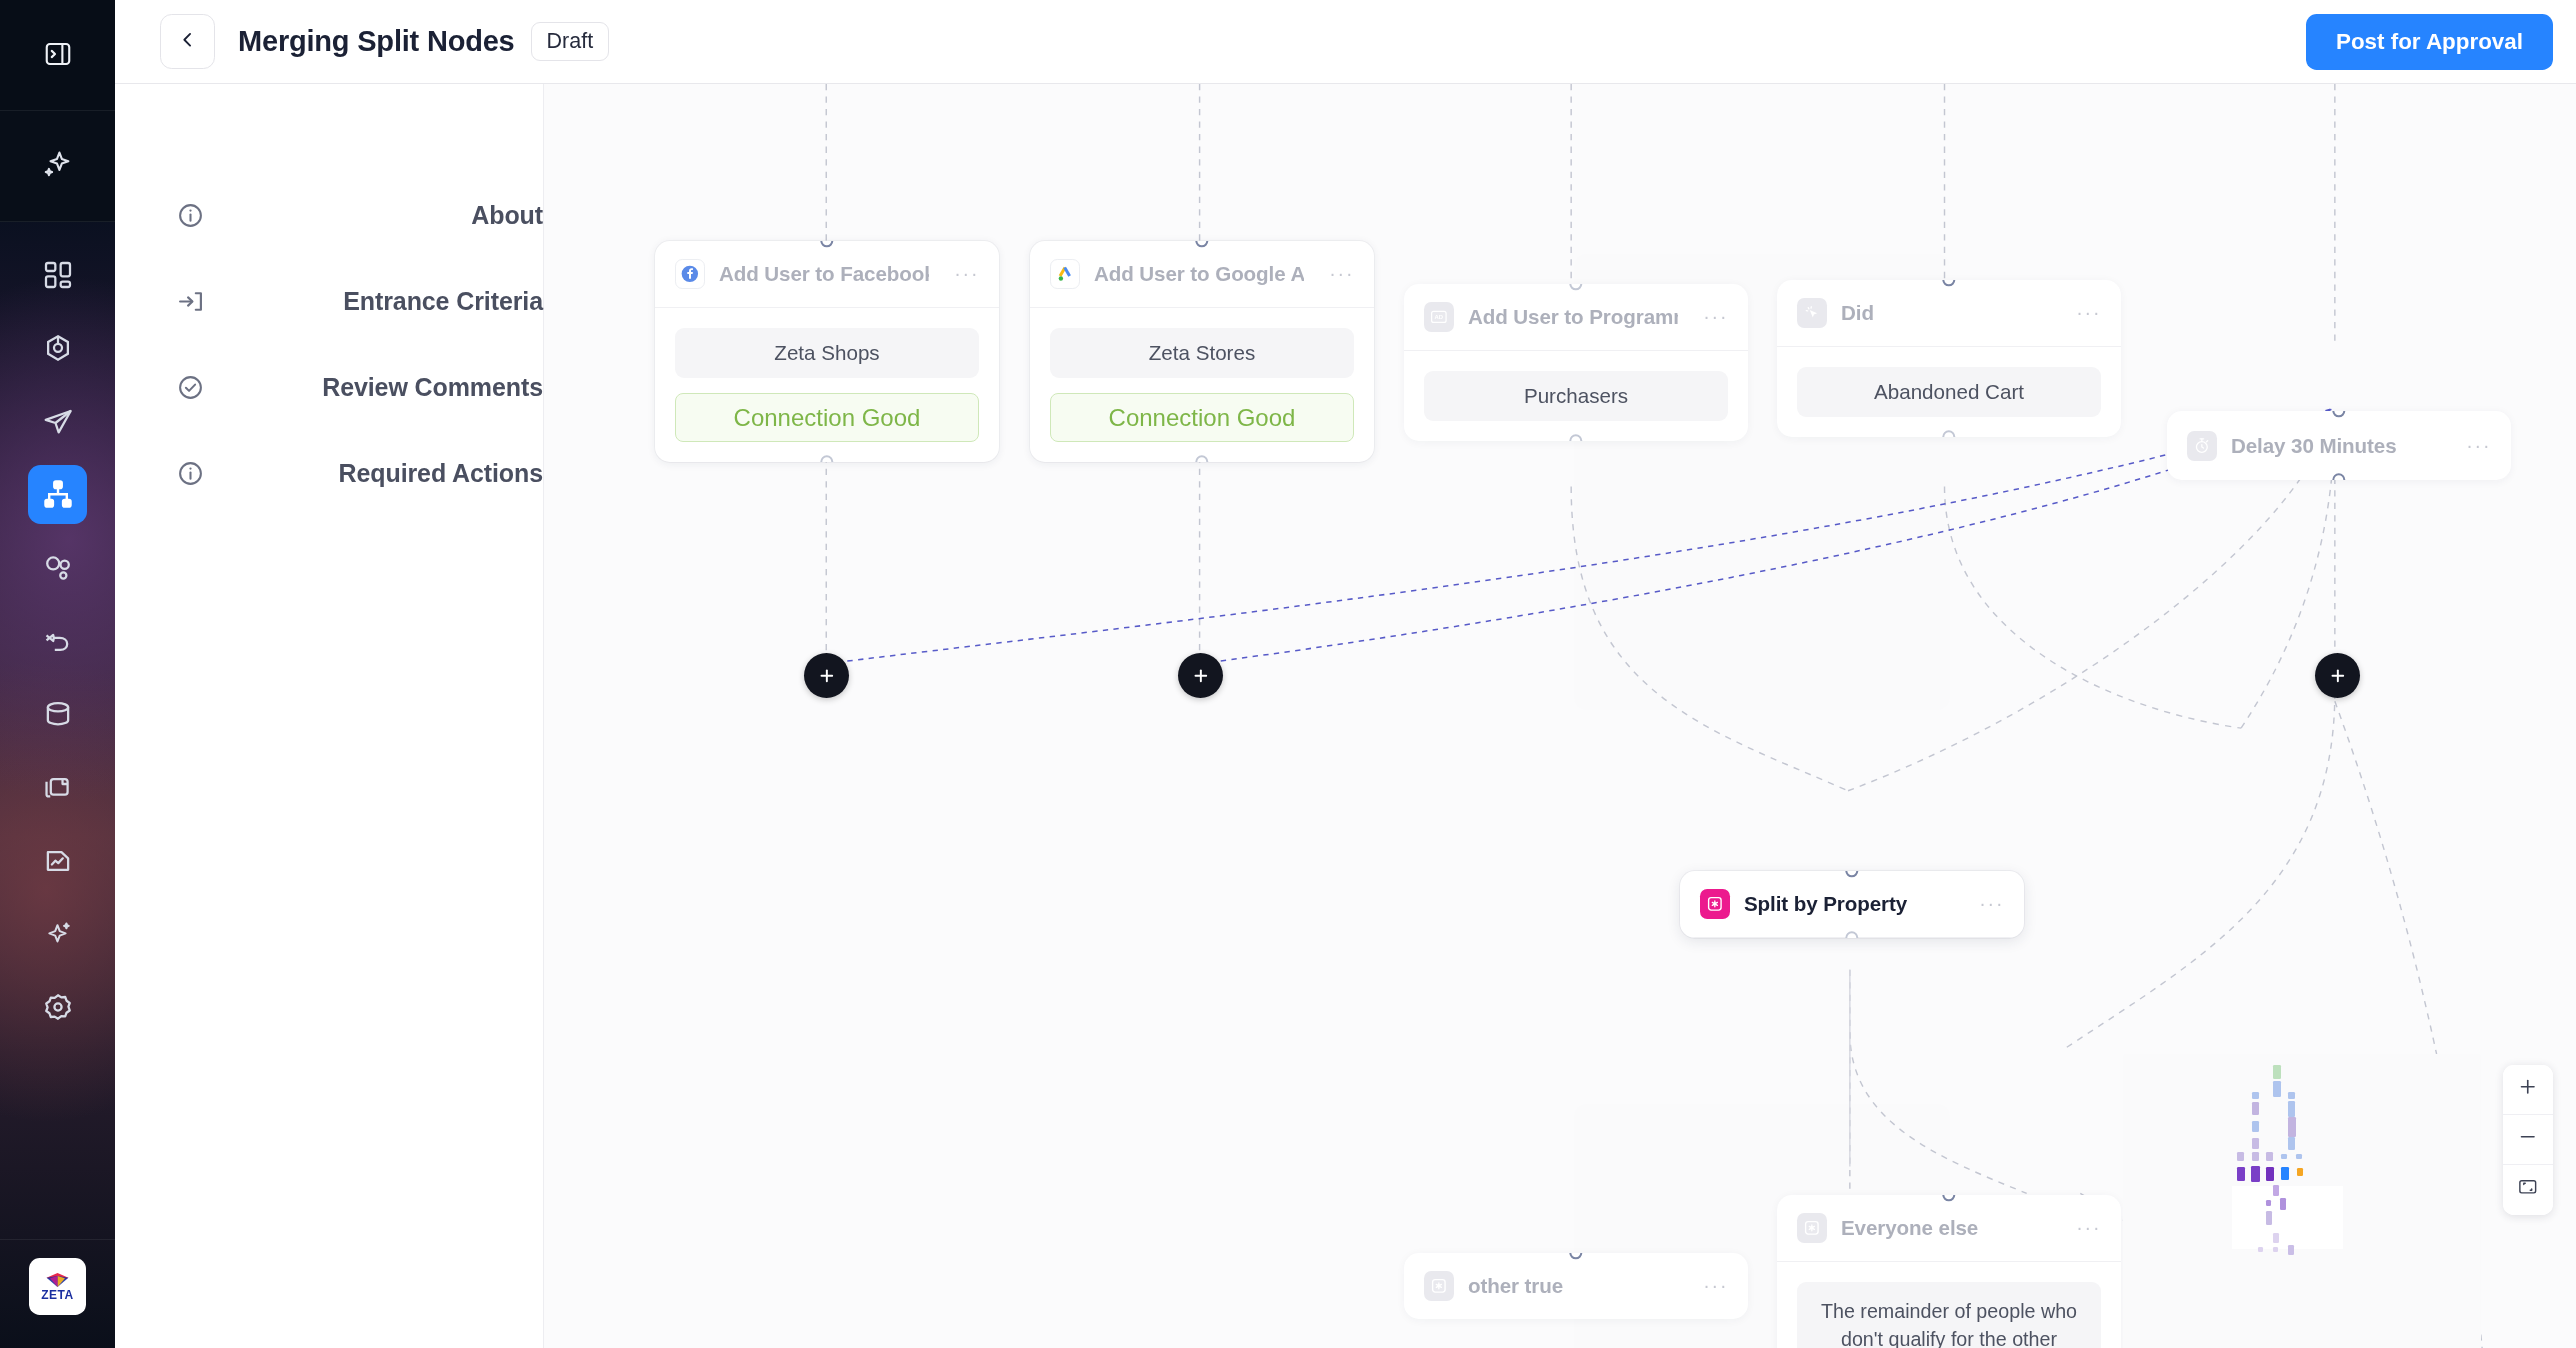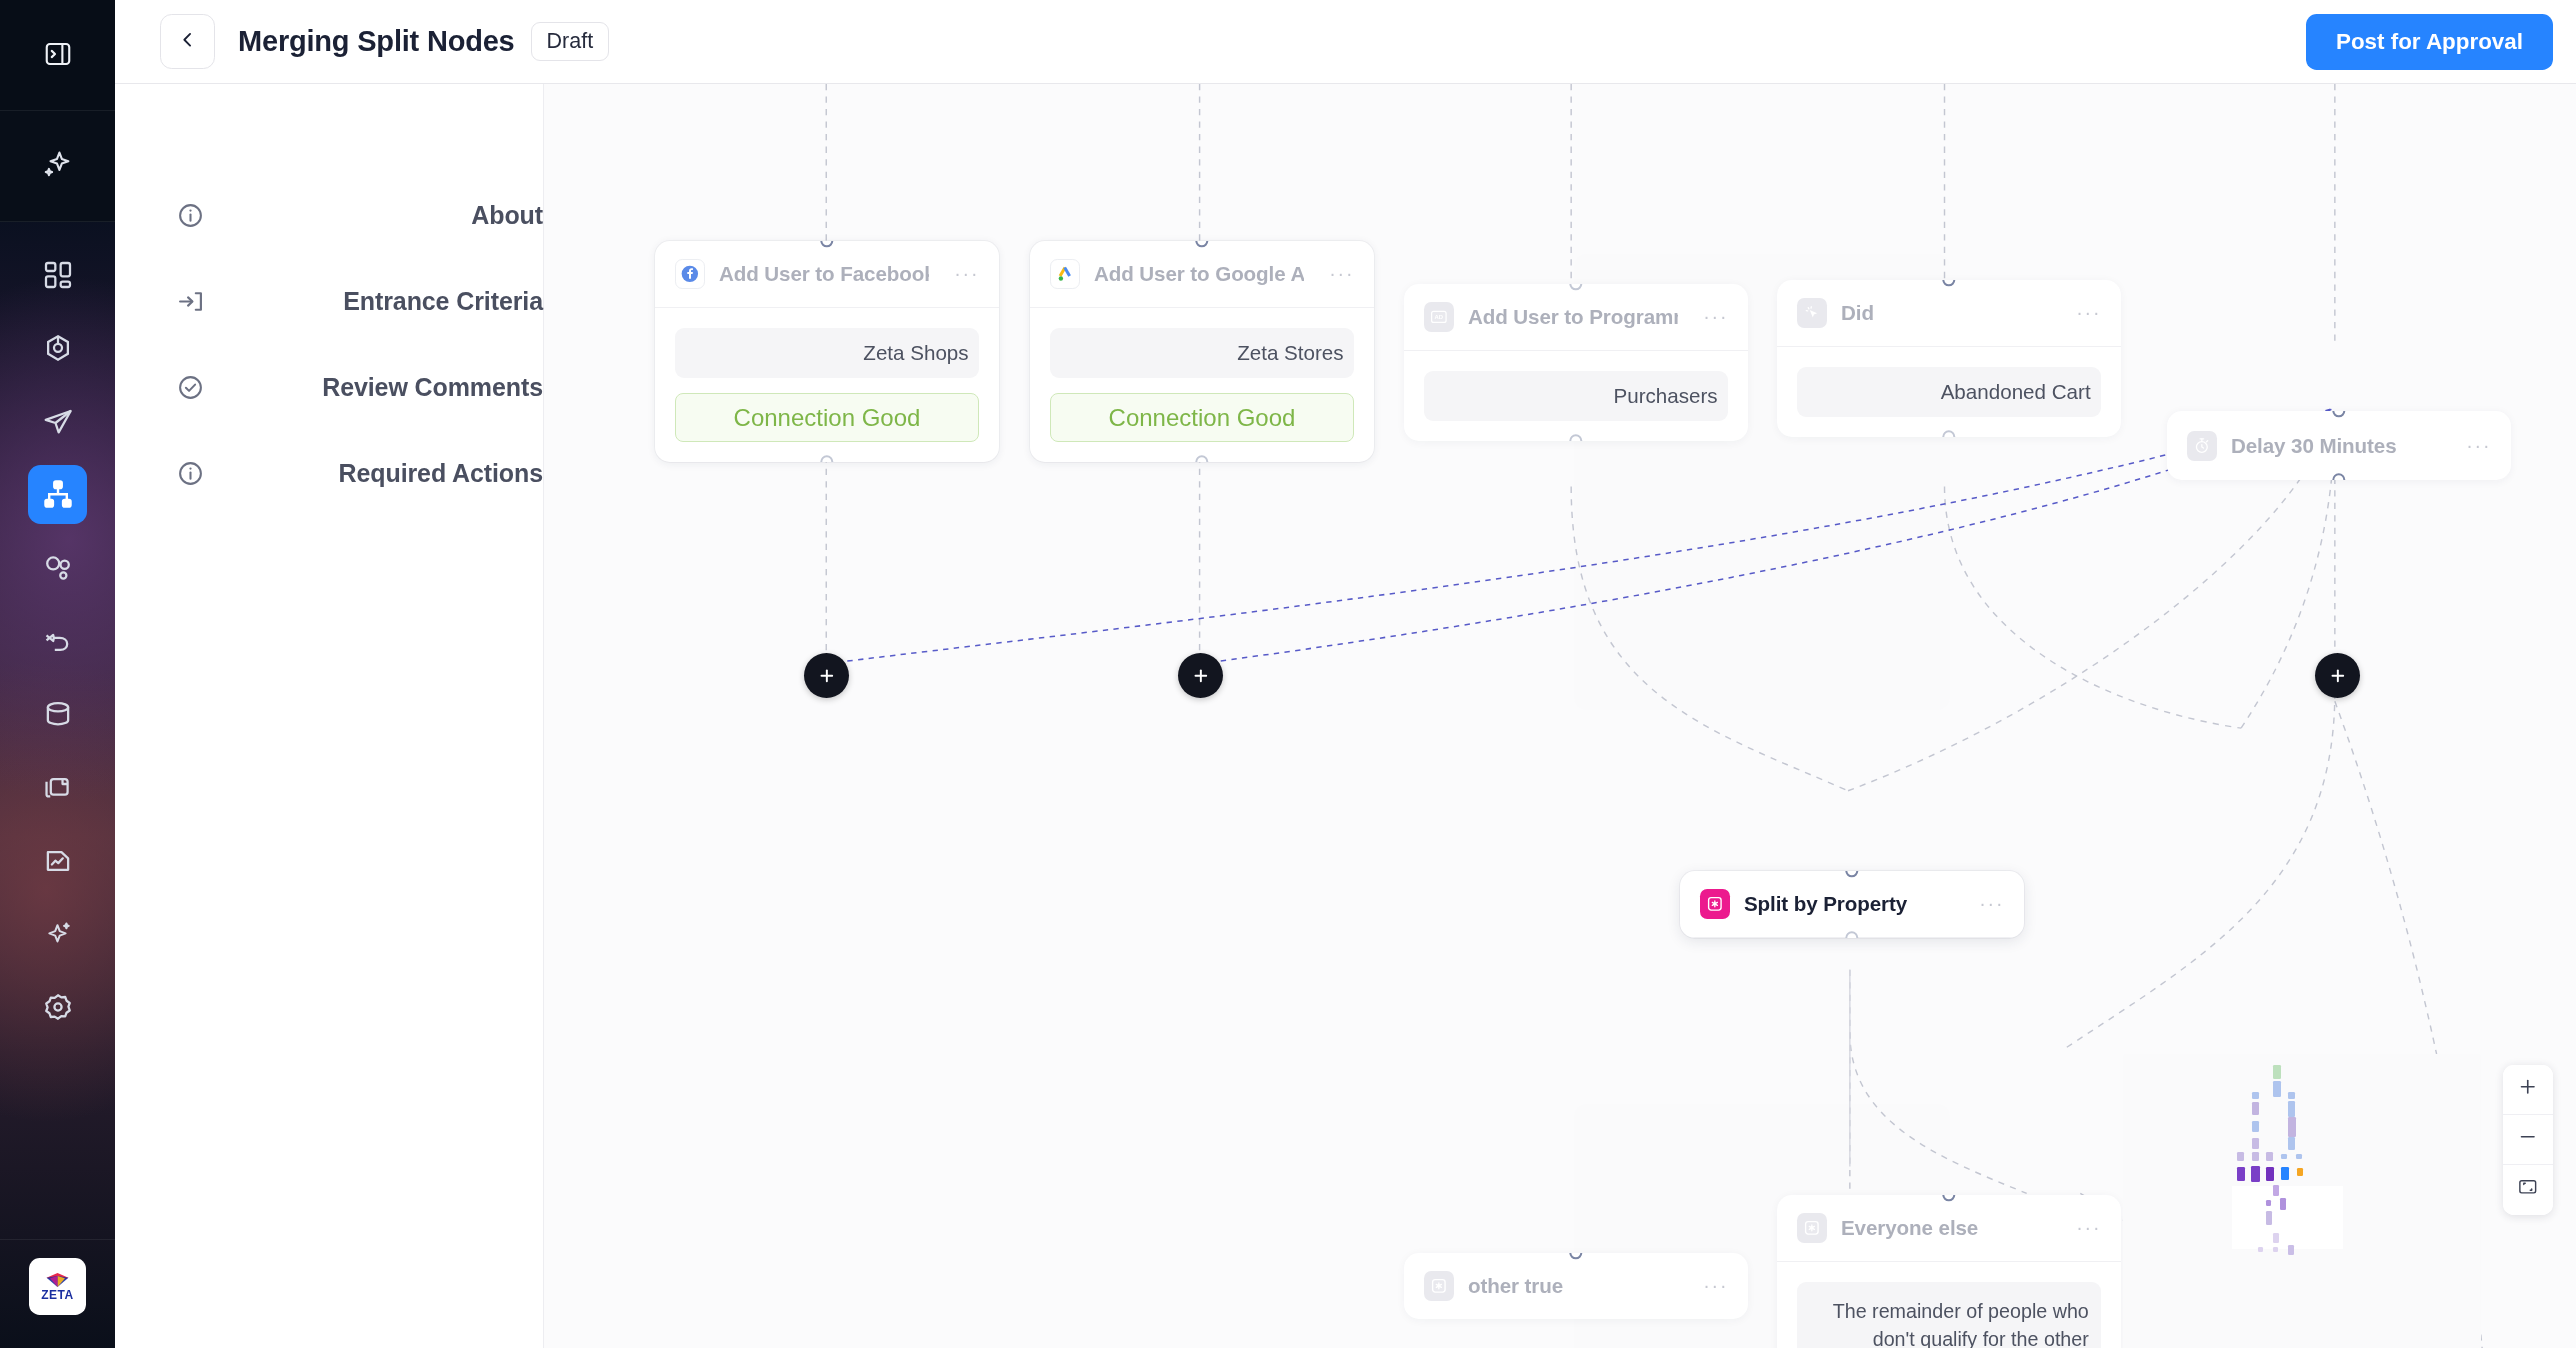--- a/index.html
+++ b/index.html
@@ -148,21 +148,21 @@
     letter-spacing: -0.1px; white-space: nowrap; overflow: hidden;
   }
   .node-title.dark { color: #1b2135; }
   .node-dots {
     margin-left: auto; color: #c6c8d1; font-size: 19.7px; letter-spacing: 1.8px;
     line-height: .6; cursor: pointer; padding-left: 10.7px;
   }
   .node-body { padding: 19.7px; display: flex; flex-direction: column; gap: 14.3px; }
   .field {
     background: #f5f5f7; border-radius: 9px;
-    padding: 13.4px 10.7px; text-align: right;
+    padding: 13.4px 10.7px; text-align: center;
     font-size: 20.6px; color: #4d5261;
   }
   .field.multiline { line-height: 1.45; font-size: 19.7px; padding: 15px 12.5px; }
   .chip-ok {
     border: 0.9px solid #cfe8b9; background: #f7fcf2; border-radius: 8px;
     text-align: center; padding: 9.8px 9px;
     font-size: 24px; color: #7eb648;
   }
   .port {
     position: absolute; width: 13.4px; height: 13.4px; border-radius: 50%;

